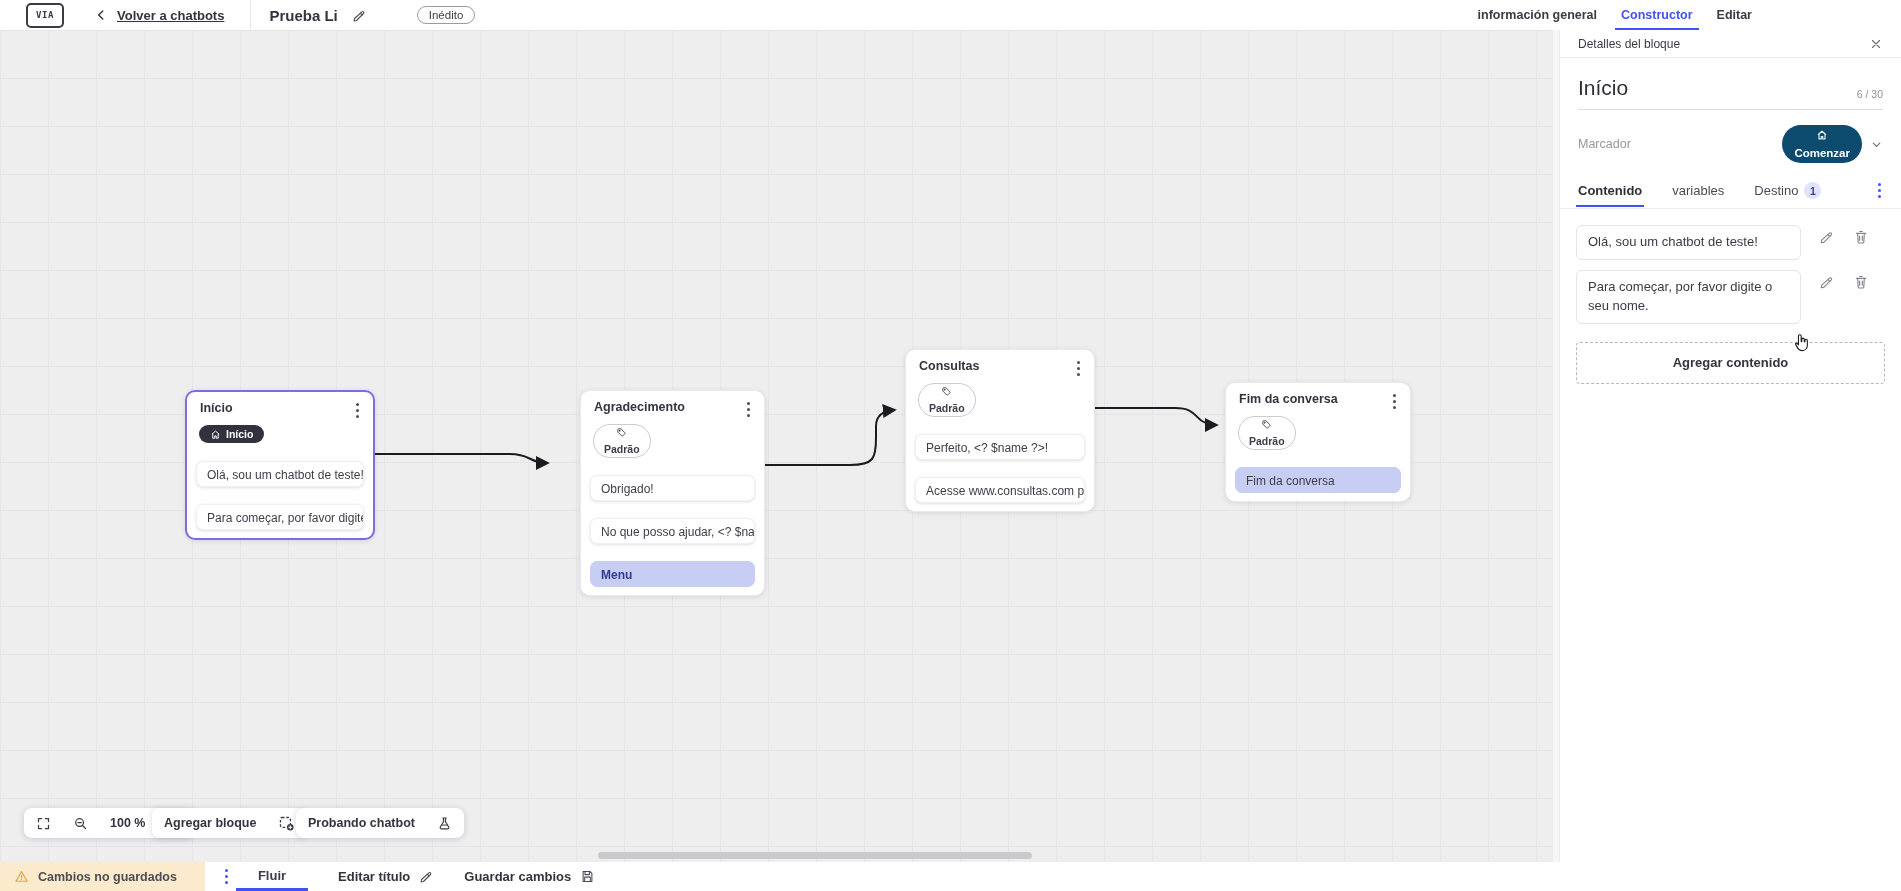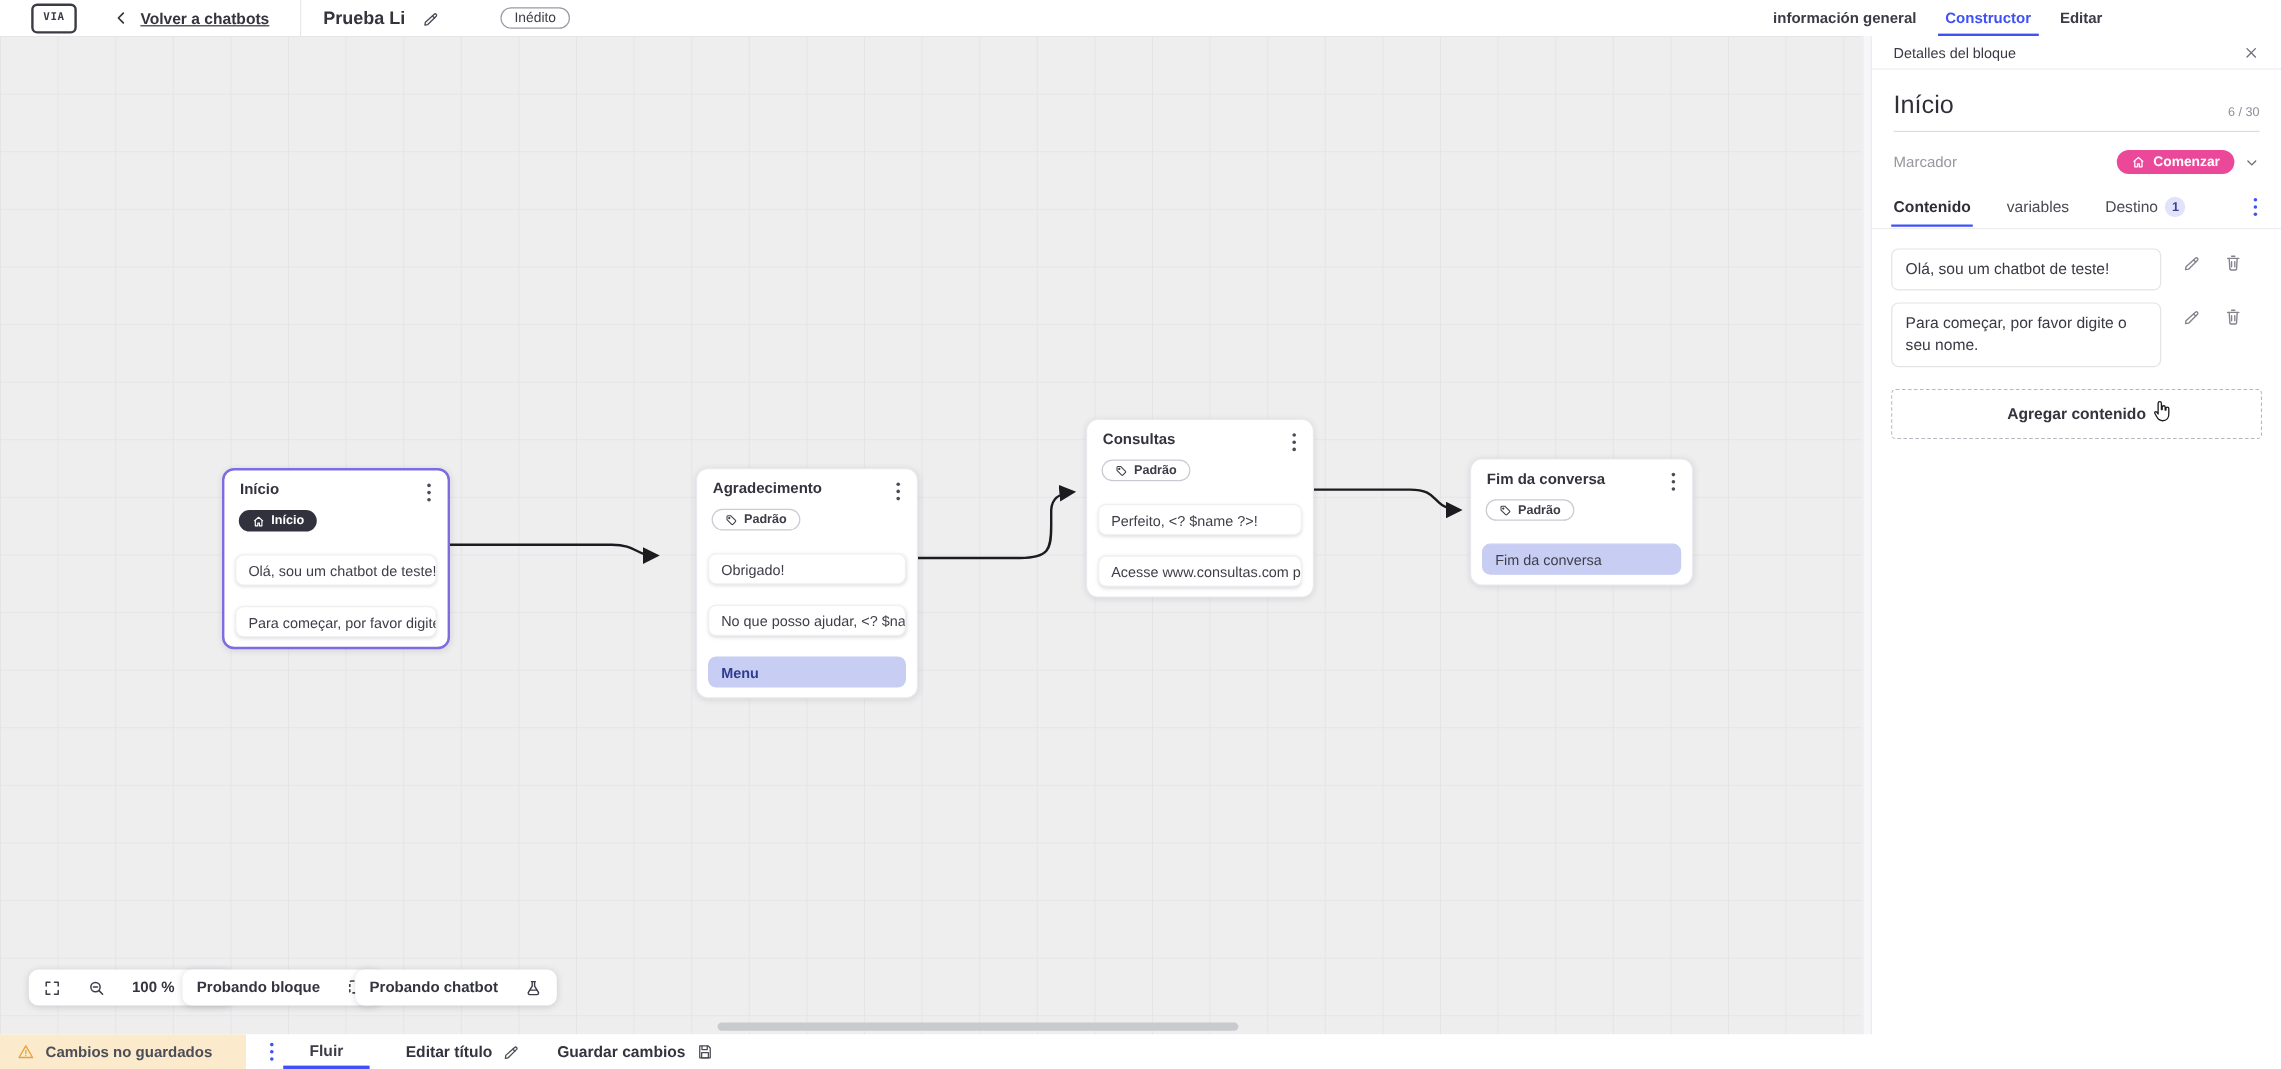--- a/index.html
+++ b/index.html
@@ -34,21 +34,21 @@
   .block { position:absolute; background:#fff; border:1px solid #e9e9ee; border-radius:10px; box-shadow:0 1px 5px rgba(40,40,60,.12); padding:8px 9px; }
   .block.selected { border:2px solid #7b6ce0; }
   .blk-head { display:flex; justify-content:space-between; align-items:flex-start; padding:1px 1px 0 4px; }
   .blk-title { font-size:12.5px; font-weight:bold; color:#33343e; }
   .dots { display:flex; flex-direction:column; gap:3px; padding:2px 4px; cursor:pointer; }
   .dots i { width:3px; height:3px; border-radius:50%; background:#4a4b55; display:block; }
   .dots.blue i { background:#4152f4; }
   .badge-dark { display:inline-flex; align-items:center; gap:5px; background:#32323e; color:#fff; font-size:10.5px; font-weight:bold;
                 border-radius:999px; padding:3px 11px; margin:5px 0 0 3px; }
   .badge-outline { display:inline-flex; align-items:center; gap:5px; border:1px solid #c9cad3; background:#fff; color:#3c3d47; font-size:10.5px;
-                   font-weight:bold; border-radius:999px; padding:2px 10px; margin:5px 0 0 3px; }
+                   font-weight:bold; border-radius:999px; padding:2px 10px; margin:5px 0 0 3px;flex-direction:column; }
   .bcard { background:#fff; border:1px solid #f0f0f3; border-radius:7px; box-shadow:0 1px 3px rgba(40,40,60,.14);
            font-size:12px; color:#3d3e48; padding:6px 10px; margin-top:17px; white-space:nowrap; overflow:hidden; height:26px; }
   .bcard.lav { background:#c8cdf3; border-color:#c8cdf3; box-shadow:none; }
   .bcard.menu-bold { font-weight:bold; color:#2e3d8f; }
 
   .cpill { position:absolute; bottom:24px; height:30px; background:#fff; border-radius:8px; box-shadow:0 1px 6px rgba(40,40,60,.18);
            display:flex; align-items:center; gap:22px; padding:0 12px; font-size:12.5px; font-weight:bold; color:#33343e; cursor:pointer; }
   .cpill .icon { color:#3c3d47; display:flex; }
   .hscroll { position:absolute; bottom:3px; left:598px; width:434px; height:7px; border-radius:4px; background:#c9cace; }
 
@@ -57,22 +57,22 @@
   .phead { height:28px; display:flex; align-items:center; justify-content:space-between; padding:0 18px; border-bottom:1px solid #ededf0;
            font-size:12px; color:#3a3b45; }
   .pclose { color:#6b6c75; cursor:pointer; display:flex; }
   .ptitle-wrap { padding:18px 18px 0; }
   .ptitle-row { display:flex; align-items:flex-end; justify-content:space-between; border-bottom:1px solid #dcdce2; padding-bottom:9px; }
   .ptitle { font-size:21px; color:#2e2f38; }
   .pcounter { font-size:10.5px; color:#8d8e98; }
   .pmarker { display:flex; align-items:center; justify-content:space-between; padding:15px 18px 4px; }
   .pmarker-label { font-size:12.5px; color:#96979f; }
   .pmarker-value { display:flex; align-items:center; gap:8px; cursor:pointer; }
-  .start-pill { display:inline-flex; align-items:center; gap:6px; background:#ec4899; color:#fff; border-radius:999px; padding:4px 12px;
-                font-size:11.5px; font-weight:bold; }
+  .start-pill { display:inline-flex; align-items:center; gap:6px; background:#0c4a6e; color:#fff; border-radius:999px; padding:4px 12px;
+                font-size:11.5px; font-weight:bold;flex-direction:column; }
   .chev-gray { color:#6b6c75; display:flex; }
   .ptabs { display:flex; align-items:center; gap:26px; padding:6px 16px 0; border-bottom:1px solid #ededf0; }
   .ptab { font-size:13px; color:#4a4b55; padding:9px 2px; cursor:pointer; display:flex; align-items:center; }
   .ptab.active { color:#2e2f38; font-weight:bold; box-shadow:inset 0 -2px 0 #4152f4; }
   .ptab-badge { display:inline-flex; width:17px; height:17px; border-radius:50%; background:#e1e3fb; color:#3d448f; font-size:10.5px;
                 align-items:center; justify-content:center; margin-left:6px; font-weight:bold; }
   .ptabs .dots { margin-left:auto; }
   .pcontent { padding:16px 16px 0; }
   .prow { display:flex; align-items:flex-start; margin-bottom:10px; }
   .pcard { flex:0 0 225px; border:1px solid #e3e3e8; border-radius:6px; background:#fff; padding:7px 11px; font-size:13px; color:#393a44; line-height:1.45; }
@@ -235,21 +235,21 @@
       </span>
     <span>100 %</span>
     <span class="icon">
         <svg width="15" height="15" viewBox="0 0 24 24" fill="none" stroke="currentColor" stroke-width="2" stroke-linecap="round">
           <circle cx="10.5" cy="10.5" r="6.2"></circle>
           <path d="M15.2 15.2 20 20M7.8 10.5h5.4M10.5 7.8v5.4"></path>
         </svg>
       </span>
   </div>
   <div class="cpill" style="left:152px;">
-    <span>Probando bloque</span>
+    <span>Agregar bloque</span>
     <span class="icon">
       <svg width="17" height="17" viewBox="0 0 24 24" fill="none">
           <rect x="3.5" y="3.5" width="14" height="14" rx="2" stroke="currentColor" stroke-width="1.9" stroke-dasharray="3.6 2.6"></rect>
           <circle cx="17.3" cy="17.3" r="4.6" fill="currentColor"></circle>
           <path d="M17.3 15.2v4.2M15.2 17.3h4.2" stroke="#fff" stroke-width="1.5" stroke-linecap="round"></path>
         </svg>
     </span>
   </div>
   <div class="cpill" style="left:296px;">
     <span>Probando chatbot</span>

